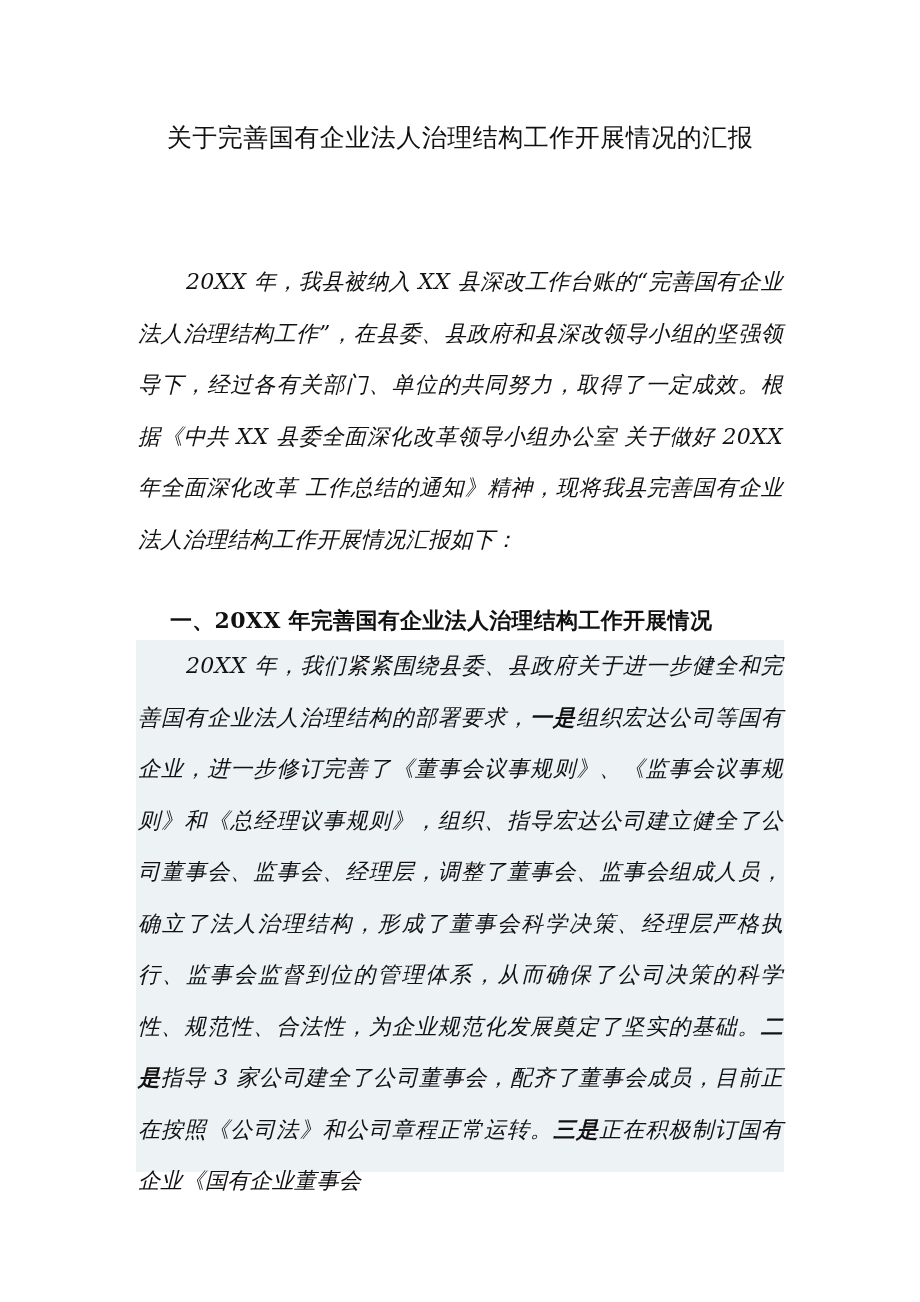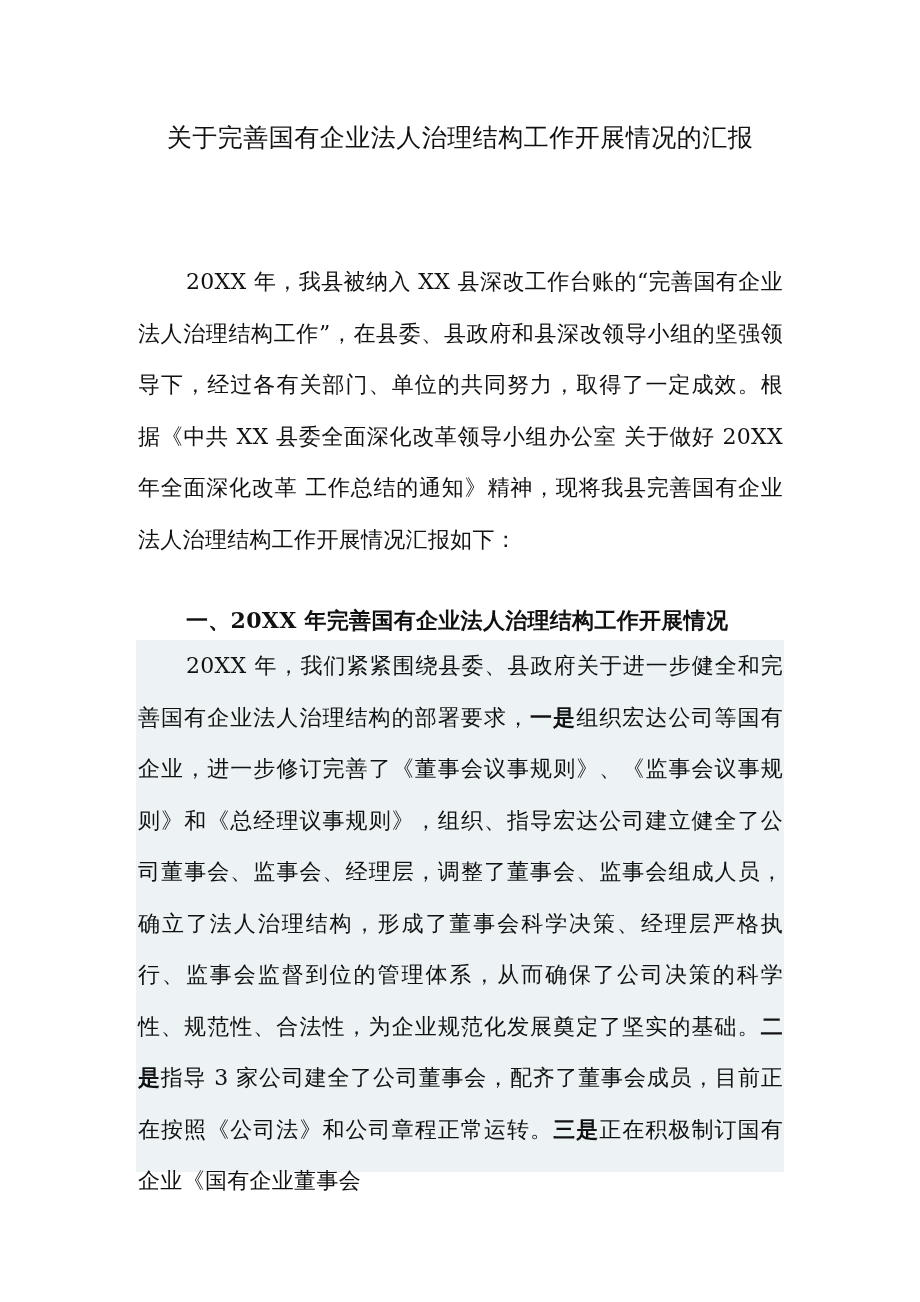--- a/index.html
+++ b/index.html
@@ -1,25 +1,25 @@
 <!DOCTYPE html>
 <html><head>
   <meta charset="utf-8">
   <style>
     html, body { margin: 0; padding: 0; background: #ffffff; }
     body { width: 920px; height: 1302px; position: relative; overflow: hidden;
            font-family: "DejaVu Serif", "Liberation Serif", serif; color: #111; }
     .title { position: absolute; left: 130px; width: 660px; top: 112px;
              text-align: center; font-size: 25px; line-height: 52px; letter-spacing: 0.5px; }
     .para { position: absolute; left: 138px; width: 645px; font-size: 22px;
-            line-height: 51.5px; text-align: justify; letter-spacing: 0.3px; }
+            line-height: 51.5px; text-align: justify; letter-spacing: 0.3px; font-style: italic; }
     .indent { text-indent: 48px; }
     .shade { position: absolute; left: 136px; top: 640px; width: 648px; height: 532px;
              background: #edf3f5; }
-    .heading { position: absolute; left: 186px; top: 598px; font-size: 22px;
+    .heading { position: absolute; left: 170px; top: 598px; font-size: 22px;
                font-weight: bold; line-height: 44px; letter-spacing: 0.3px; }
     b { font-weight: bold; }
   </style>
 </head>
 <body>
 
 <div class="title">关于完善国有企业法人治理结构工作开展情况的汇报</div>
 
 <div class="para indent" style="top:256px;">20XX 年，我县被纳入 XX 县深改工作台账的“完善国有企业法人治理结构工作”，在县委、县政府和县深改领导小组的坚强领导下，经过各有关部门、单位的共同努力，取得了一定成效。根据《中共 XX 县委全面深化改革领导小组办公室 关于做好 20XX 年全面深化改革 工作总结的通知》精神，现将我县完善国有企业法人治理结构工作开展情况汇报如下：</div>
 

